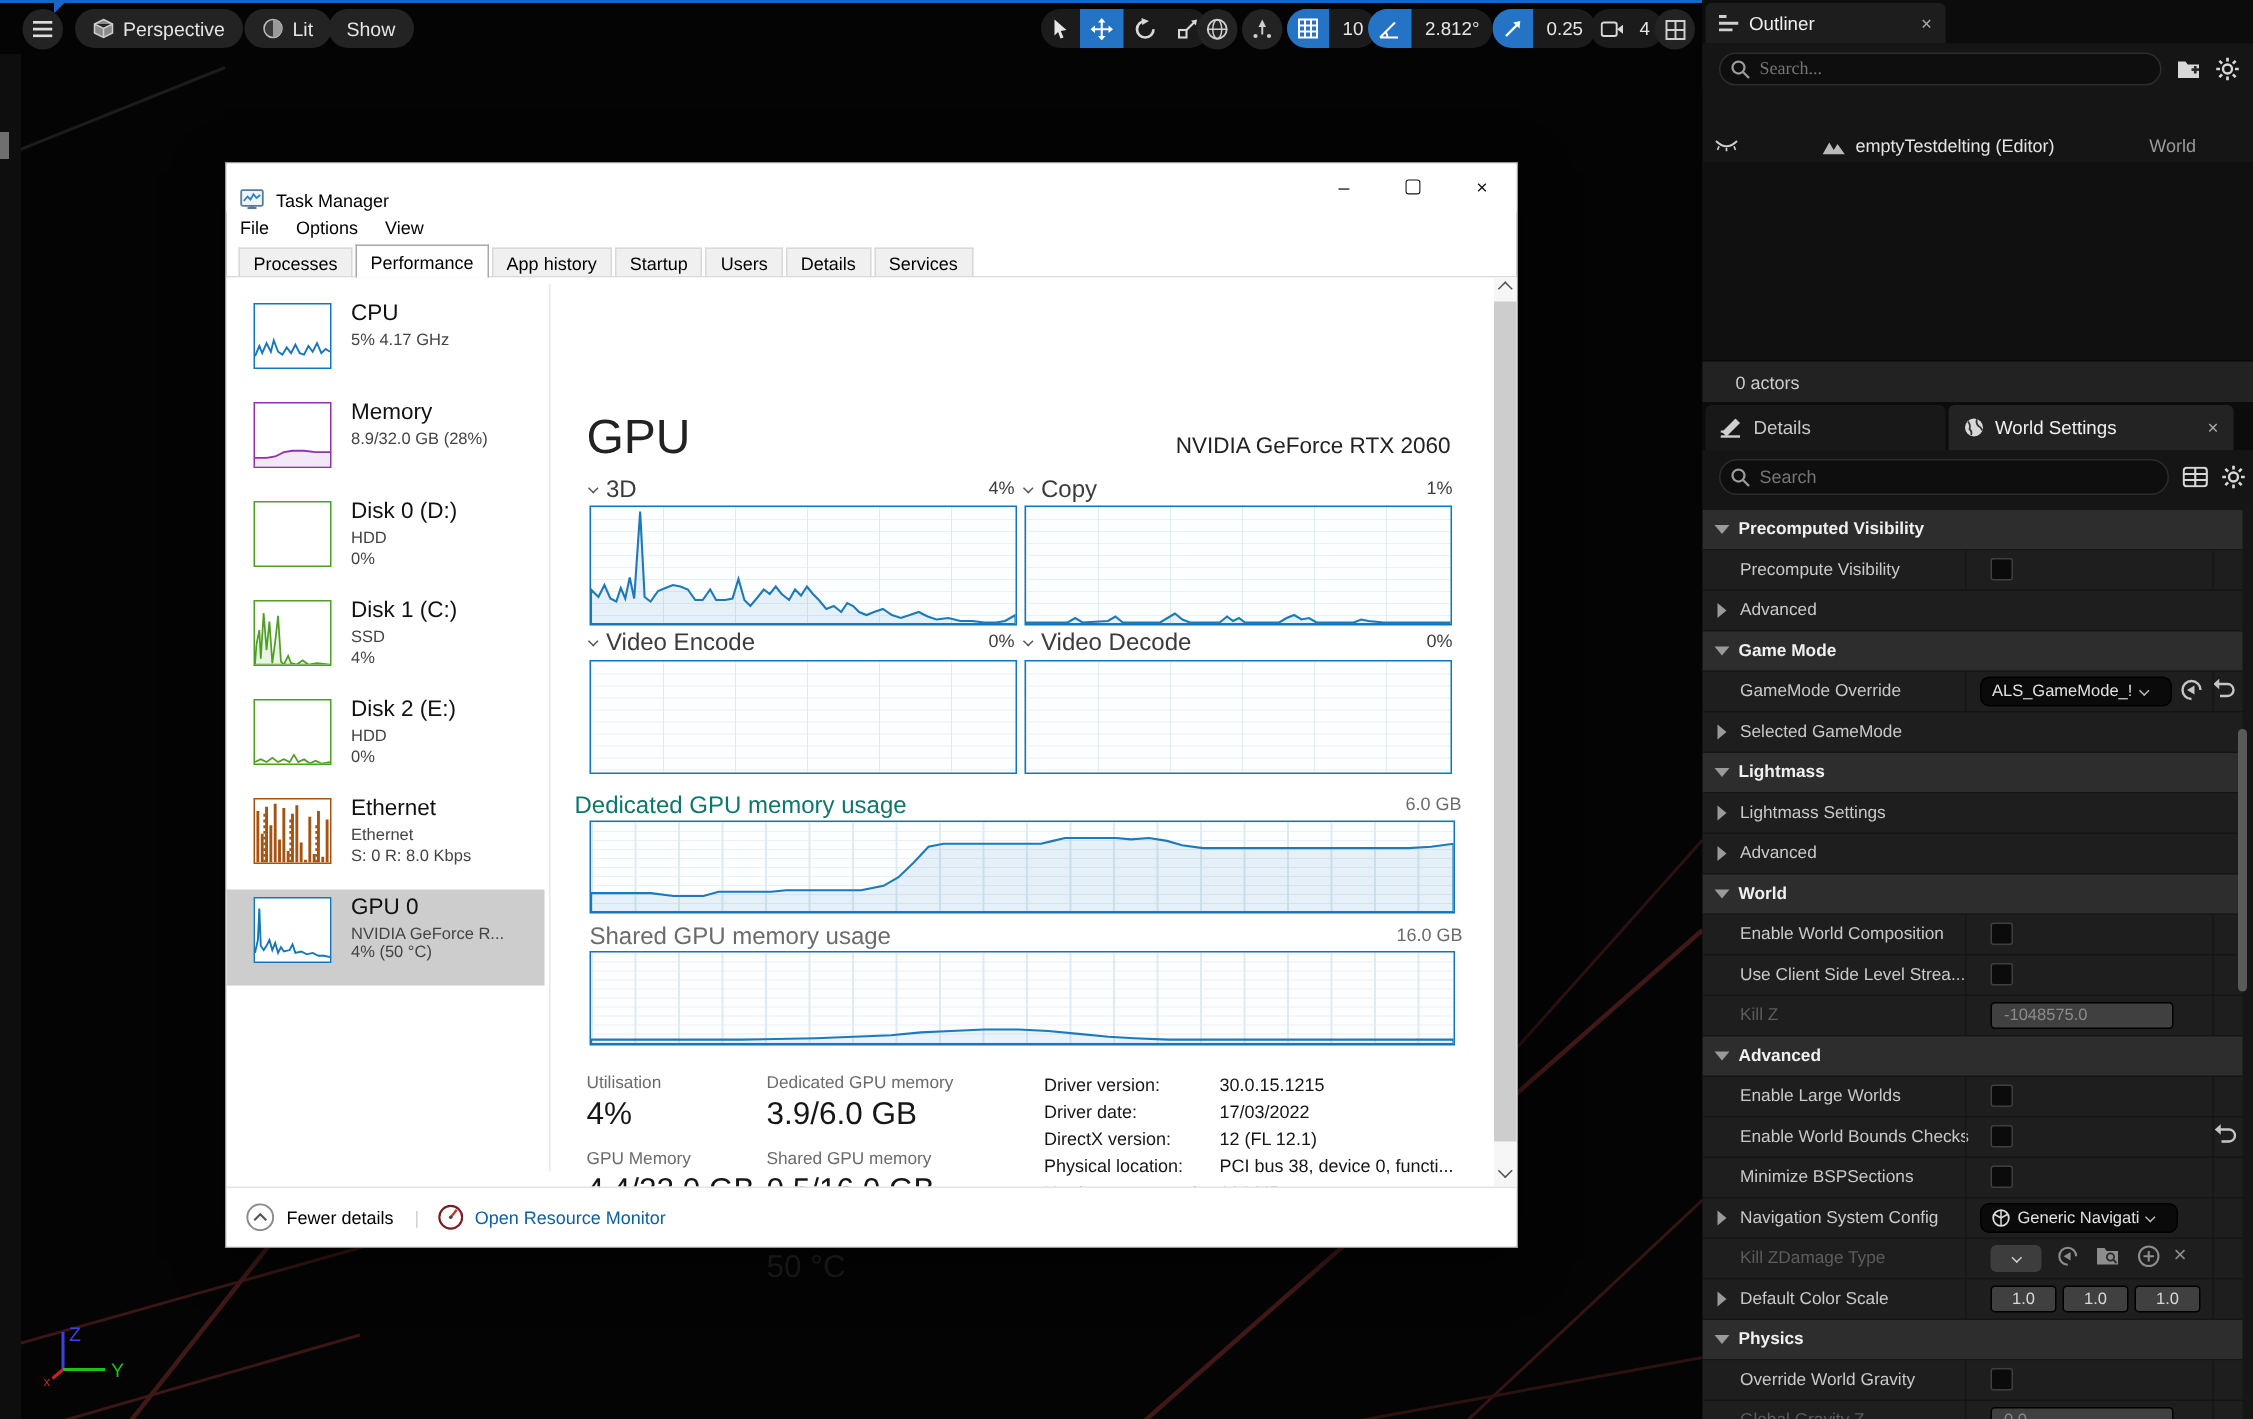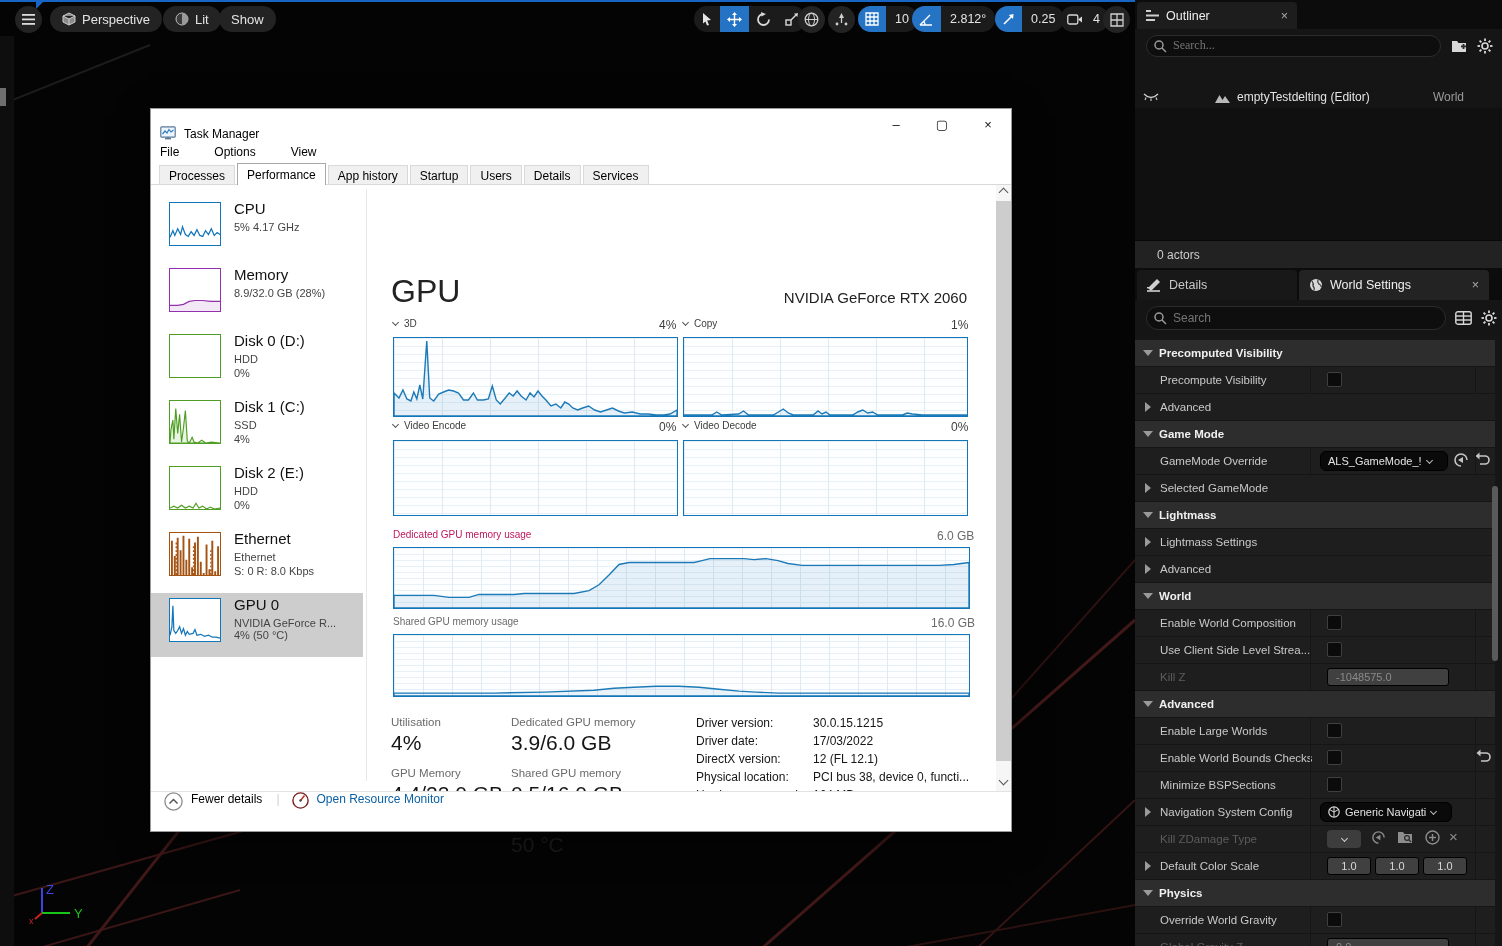--- a/index.html
+++ b/index.html
@@ -68,56 +68,56 @@
   .icnbtn{position:absolute;top:4px;color:#b5b5b5}
   .vscroll{position:absolute;left:357px;top:150px;width:6px;height:175px;background:#5a5a5a;border-radius:3px}
 
   
   .tm{position:absolute;left:150px;top:108px;width:862px;height:724px;background:#fff;z-index:5;
       border:1px solid #9a9a9a;box-shadow:0 8px 30px rgba(0,0,0,.6);color:#000}
   .tmtitle{position:absolute;left:0;top:0;width:860px;height:32px;background:#fff;display:flex;align-items:flex-end}
   .tmtitle .t{font-size:12px;margin-left:8px}
   .winbtns{position:absolute;right:0;top:0;display:flex}
   .winbtn{width:46px;height:30px;display:flex;align-items:center;justify-content:center;font-size:13px;color:#111}
-  .tmmenu{position:absolute;left:0;top:32px;width:860px;height:22px;display:flex;align-items:center;gap:17px;font-size:12px}
+  .tmmenu{position:absolute;left:0;top:32px;width:860px;height:22px;display:flex;align-items:center;gap:0;font-size:12px}
   .tmmenu span{padding:0 9px}
   .tmtabs{position:absolute;left:8px;top:54px;width:846px;height:22px;display:flex;align-items:flex-end;font-size:12px}
   .tmtab{border:1px solid #d9d9d9;border-bottom:none;background:#f0f0f0;padding:3px 9px 4px;margin-right:2px;height:20px}
   .tmtab.active{background:#fff;height:22px;border-color:#a8a8a8;position:relative;z-index:2;padding-top:4px}
   .tabline{position:absolute;left:0;top:75px;width:860px;height:1px;background:#d9d9d9}
   .tmcontent{position:absolute;left:0;top:76px;width:860px;height:606px;background:#fff}
   .sidediv{position:absolute;left:215px;top:4px;width:1px;height:592px;background:#e7e7e7}
 
   .sitem{position:absolute;left:0;width:212px;height:64px}
   .sitem.sel{background:#cdcdcd}
   .sthumb{position:absolute;left:18px;top:5px;width:52px;height:44px;background:#fff}
   .sname{position:absolute;left:83px;top:3px;font-size:15px;color:#111;white-space:nowrap}
   .ssub{position:absolute;left:83px;font-size:11px;color:#444;white-space:nowrap}
 
   .gputitle{position:absolute;left:240px;top:88px;font-size:32px;font-weight:300;color:#222}
   .gpudev{position:absolute;right:44px;top:104px;font-size:15px;color:#222}
-  .chlbl{position:absolute;font-size:10px;color:#3c3c3c;display:flex;align-items:center;gap:6px}
+  .chlbl{position:absolute;font-size:16px;color:#3c3c3c;display:flex;align-items:center;gap:6px}
   .chval{position:absolute;font-size:12px;color:#3c3c3c}
   .tmchart{position:absolute;border:1px solid #1376ba;background-color:#fdfeff;
      background-image:linear-gradient(to right,#dfeaf2 1px,transparent 1px),linear-gradient(to bottom,#e9f0f6 1px,transparent 1px);
      background-size:48px 100%,100% 8px}
   .tmchart.mem{background-size:29px 100%,100% 6px}
   .chevd{display:inline-block;width:5px;height:5px;border-right:1.3px solid #555;border-bottom:1.3px solid #555;transform:rotate(45deg);margin-top:-3px}
 
   .statlbl{position:absolute;font-size:11.5px;color:#6b6b6b;white-space:nowrap}
   .statval{position:absolute;font-size:21px;font-weight:300;color:#161616;white-space:nowrap}
   .inflbl{position:absolute;font-size:12px;color:#161616;white-space:nowrap}
   .infval{position:absolute;font-size:12px;color:#161616;white-space:nowrap}
 
   .tmscroll{position:absolute;left:845px;top:0;width:15px;height:606px;background:#f6f6f6}
   .tmthumb{position:absolute;left:0;top:16px;width:15px;height:560px;background:#cdcdcd}
   .scrollarr{position:absolute;left:4px;width:7px;height:7px;border-right:1.4px solid #555;border-bottom:1.4px solid #555}
 
   .tmfooter{position:absolute;left:0;top:682px;width:860px;height:40px;border-top:1px solid #e3e3e3;background:#fff;
-            display:flex;font-size:12px}
+            display:flex;align-items:center;font-size:12px}
   .reslink{color:#0b61a4}
 
   
   .gizmo{position:absolute;left:28px;top:878px;z-index:2}
 </style>
 </head>
 <body>
 
 <div id="stage">
 
@@ -640,21 +640,21 @@
       <div class="chval" style="left:508px;top:235px">0%</div>
       <div class="chlbl" style="left:532px;top:235px">
         <span class="chevd"></span>
         <span>Video Decode</span>
       </div>
       <div class="chval" style="left:800px;top:235px">0%</div>
 
       <div class="tmchart" style="left:242px;top:255px;width:285px;height:76px"></div>
       <div class="tmchart" style="left:532px;top:255px;width:285px;height:76px"></div>
 
-      <div class="chlbl" style="left:242px;top:344px;color:#be185d">
+      <div class="chlbl" style="left:232px;top:344px;color:#0f766e">
         <span>Dedicated GPU memory usage</span>
       </div>
       <div class="chval" style="left:786px;top:344px;color:#6b6b6b">6.0 GB</div>
       <div class="tmchart mem" style="left:242px;top:362px;width:577px;height:62px">
         <svg width="100%" height="100%" viewBox="0 0 575 62" preserveAspectRatio="none">
           <path d="M0,49 40,49 55,51 75,51 85,48 120,48 130,47 180,47 195,44 205,38 215,28 225,17 235,15 300,15 308,13 316,11 332,11 350,11 360,12 372,11 384,13 394,16 408,18 470,18 520,18 545,18 560,17 575,15 L575,62 0,62 Z" fill="rgba(19,118,186,0.10)" stroke="#1d7ab8" stroke-width="1.4" vector-effect="non-scaling-stroke"></path>
         </svg>
       </div>
 
       <div class="chlbl" style="left:242px;top:431px;color:#6b6b6b">

